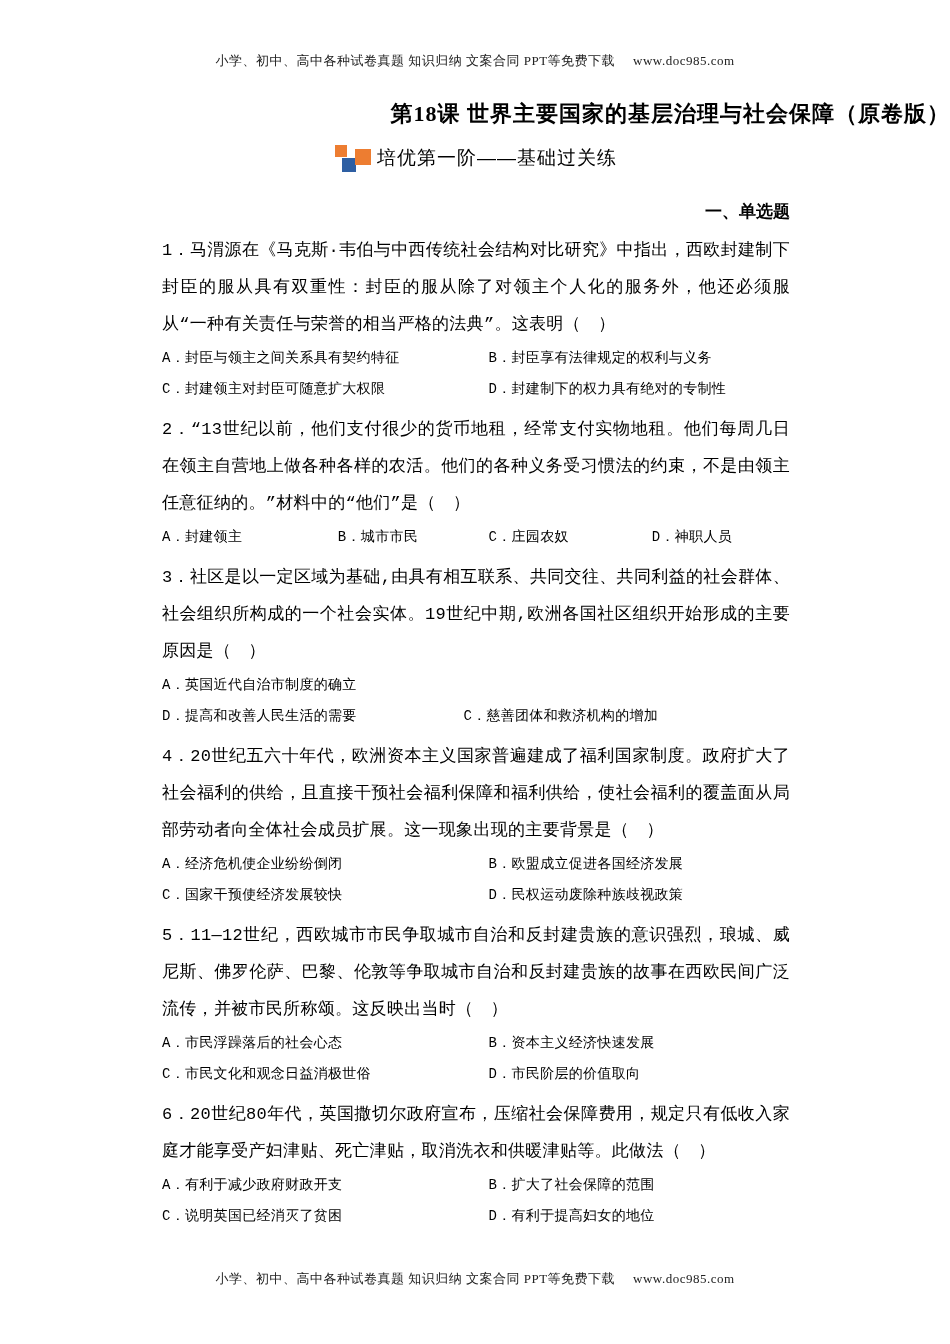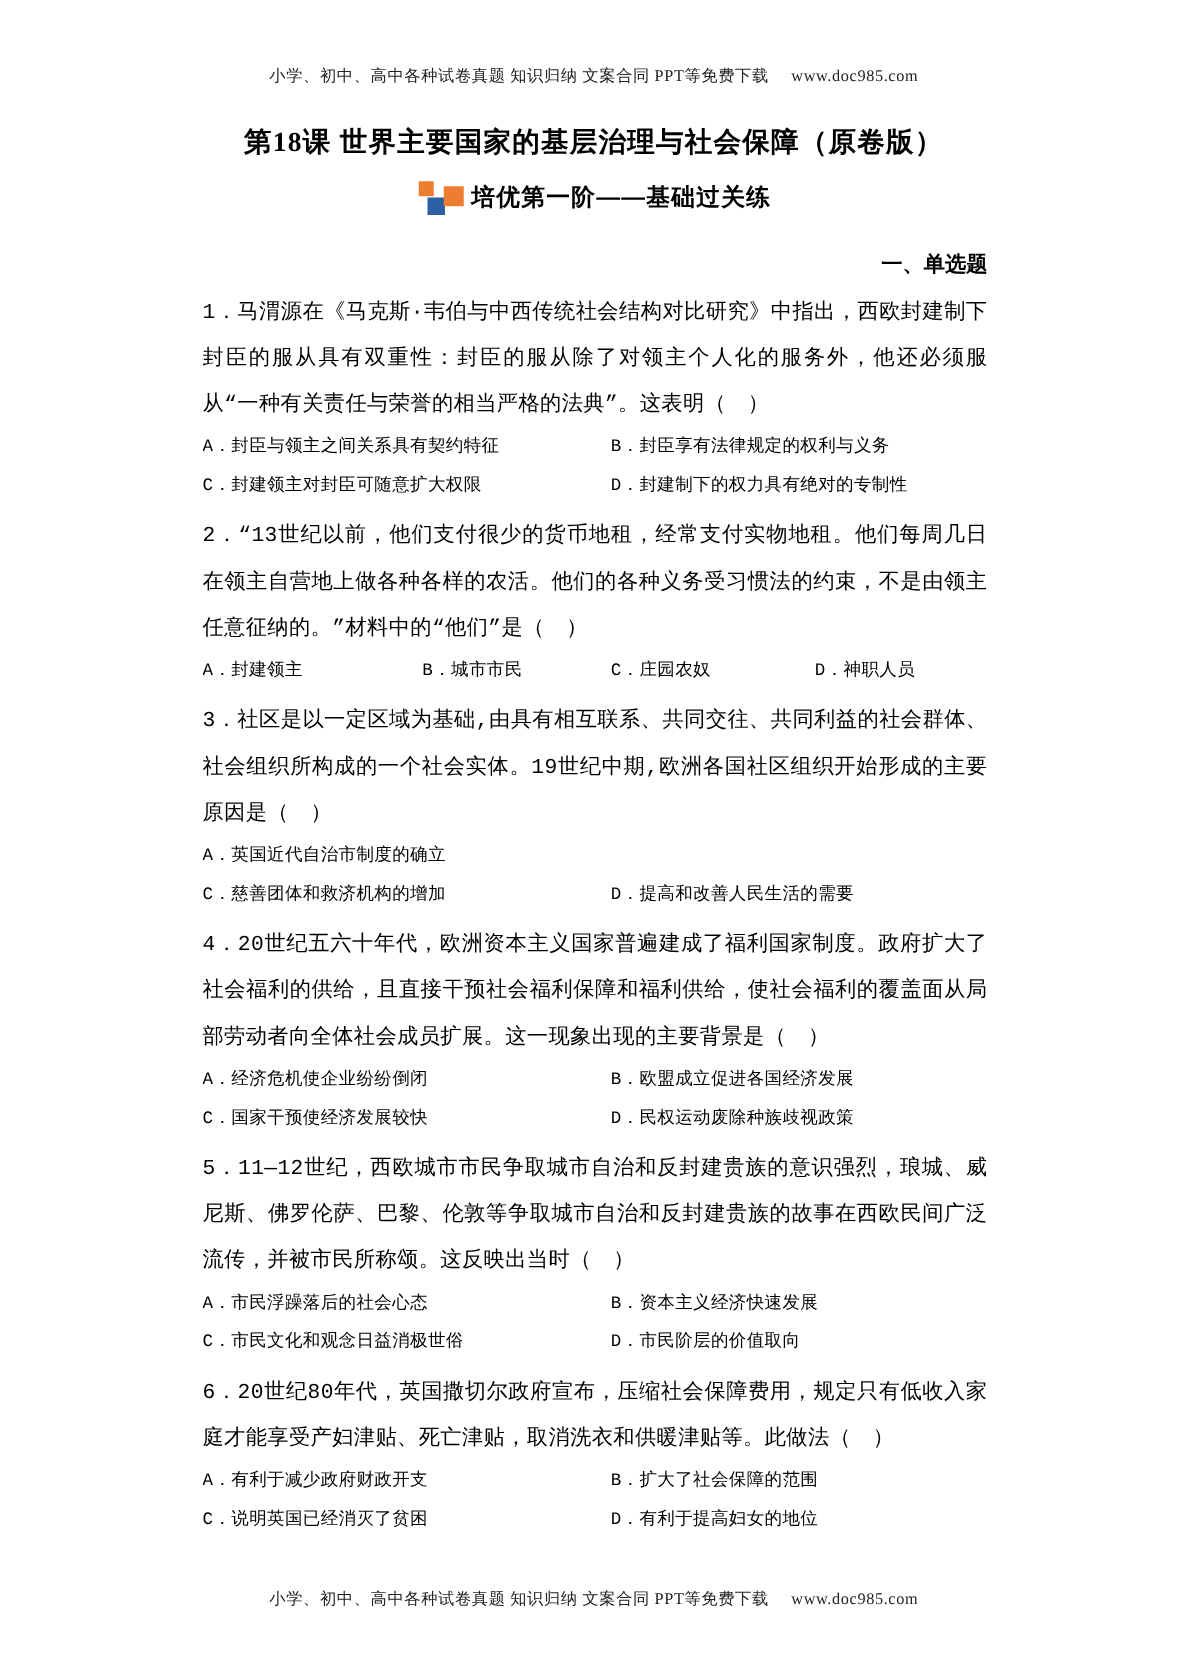--- a/index.html
+++ b/index.html
@@ -21,36 +21,36 @@
   .doc-header,.doc-footer{
     position:absolute;left:0;width:100%;
     text-align:center;font-size:13px;color:var(--meta);
     letter-spacing:.5px;white-space:nowrap;
   }
   .doc-header{top:52px;}
   .doc-footer{top:1270px;}
   .doc-header .url,.doc-footer .url{margin-left:18px;}
   .main{padding-top:98px;}
   .title{
-    text-align:center;
+    text-align:right;
     font-size:22px;font-weight:700;
     line-height:32px;
     letter-spacing:1px;
   }
   .subtitle-row{
     margin-top:12px;
     display:flex;justify-content:center;align-items:center;gap:6px;
   }
   .logo{position:relative;width:38px;height:32px;flex:0 0 auto;}
   .logo .sq1{position:absolute;left:2px;top:3px;width:12px;height:12px;background:var(--orange);}
   .logo .sq2{position:absolute;left:9px;top:16px;width:14px;height:14px;background:var(--blue);}
   .logo .sq3{position:absolute;left:22px;top:7px;width:16px;height:16px;background:var(--orange);}
   .subtitle{
     font-family:"Liberation Sans","DejaVu Sans",sans-serif;
-    font-size:19px;font-weight:700;letter-spacing:1px;
+    font-size:19px;font-weight:400;letter-spacing:1px;
   }
   .content{margin:24px 160px 0 162px;width:628px;}
   .section-heading{
     font-size:17px;font-weight:700;line-height:28px;margin-bottom:6px;text-align:right;
   }
   .question{margin-bottom:6px;font-family:Liberation Mono, monospace;}
   .stem{
     font-size:17px;line-height:37px;
     text-align:justify;text-justify:inter-ideograph;
     letter-spacing:.3px;
@@ -111,22 +111,22 @@
           <span class="opt f4">D．神职人员</span>
         </div>
       </div>
 
       <div class="question">
         <div class="stem">3．社区是以一定区域为基础,由具有相互联系、共同交往、共同利益的社会群体、社会组织所构成的一个社会实体。19世纪中期,欧洲各国社区组织开始形成的主要原因是（　）</div>
         <div class="opt-row two">
           <span class="opt c1">A．英国近代自治市制度的确立</span>
         </div>
         <div class="opt-row two">
+          <span class="opt c2">D．提高和改善人民生活的需要</span>
           <span class="opt c1">C．慈善团体和救济机构的增加</span>
-          <span class="opt c2">D．提高和改善人民生活的需要</span>
         </div>
       </div>
 
       <div class="question">
         <div class="stem">4．20世纪五六十年代，欧洲资本主义国家普遍建成了福利国家制度。政府扩大了社会福利的供给，且直接干预社会福利保障和福利供给，使社会福利的覆盖面从局部劳动者向全体社会成员扩展。这一现象出现的主要背景是（　）</div>
         <div class="opt-row two">
           <span class="opt c1">A．经济危机使企业纷纷倒闭</span>
           <span class="opt c2">B．欧盟成立促进各国经济发展</span>
         </div>
         <div class="opt-row two">

